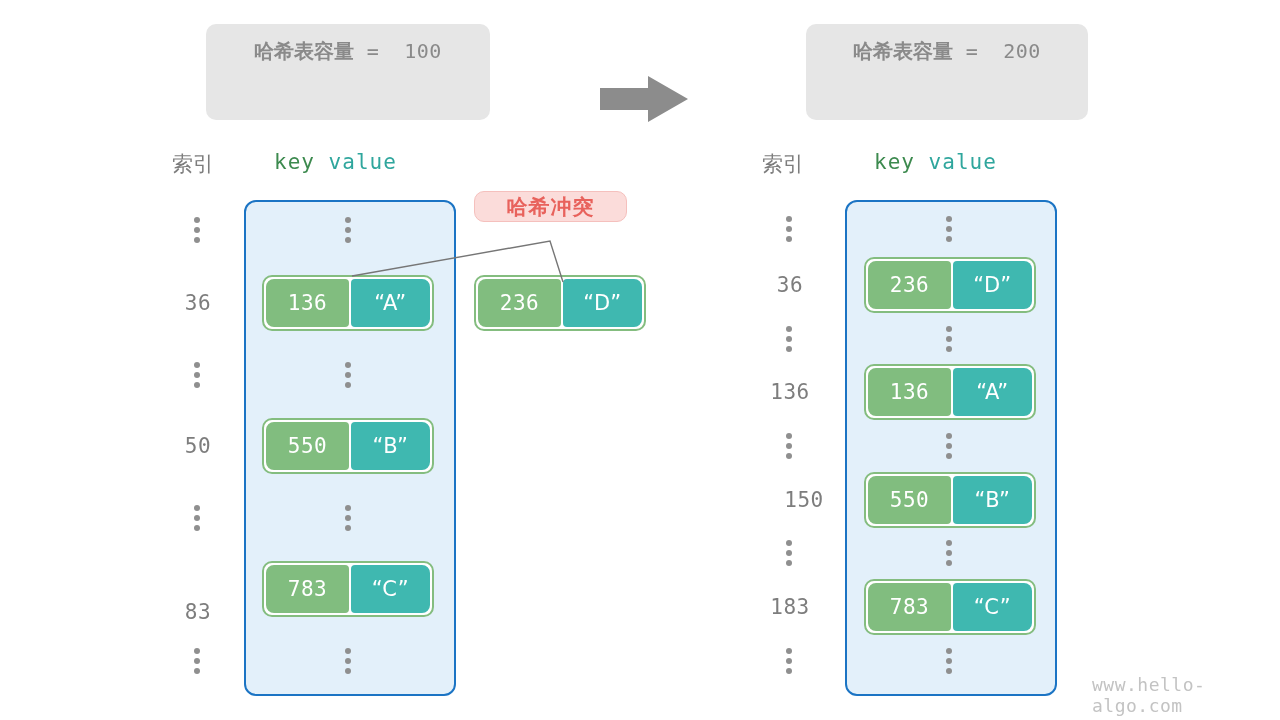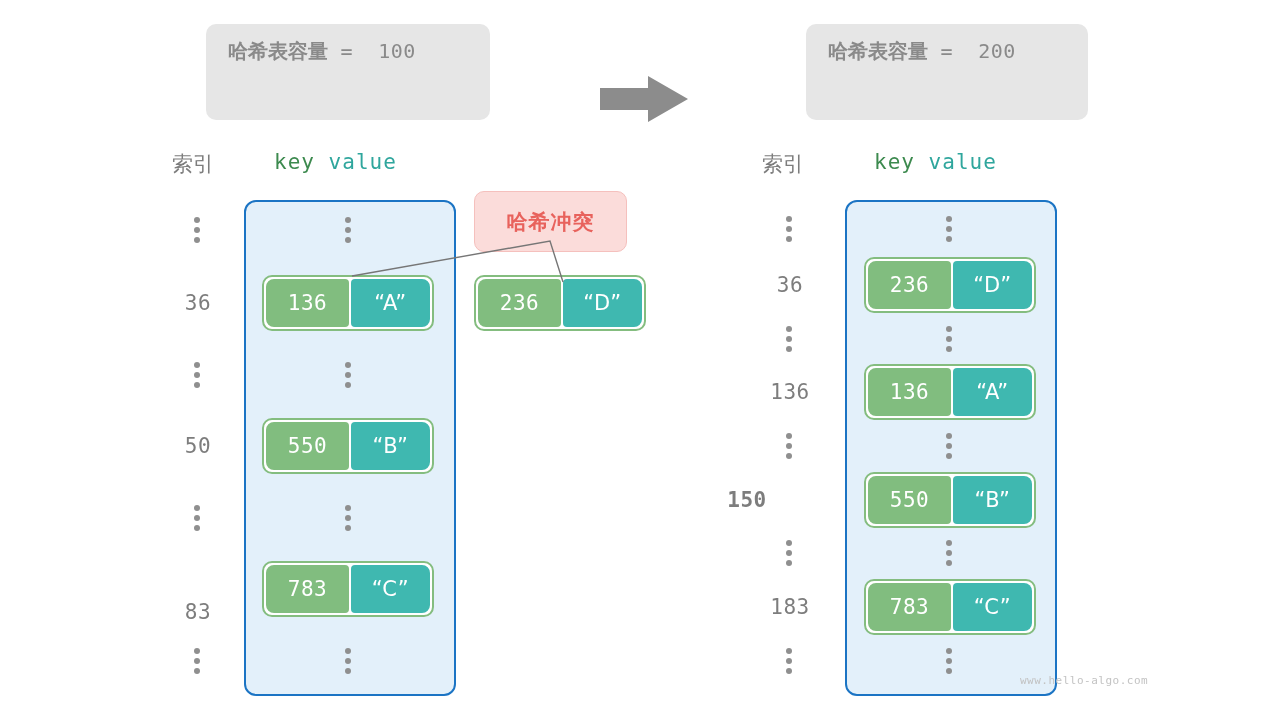--- a/index.html
+++ b/index.html
@@ -23,22 +23,22 @@
   }
 
   
   .info-box {
     position: absolute;
     background: #e6e6e6;
     border-radius: 10px;
     box-sizing: border-box;
     padding: 14px 22px;
     display: flex;
-    flex-direction: column;
-    justify-content: flex-start;
+    flex-direction: row;
+    justify-content: center;
     gap: 6px;
   }
   .info-line {
     font-family: "DejaVu Sans Mono", "Liberation Mono", monospace;
     font-size: 20px;
     color: #8a8a8a;
     white-space: pre;
     letter-spacing: 0.5px;
   }
   .info-line b {
@@ -167,21 +167,21 @@
   .pair.sz-left  .cell.val { width: 80px; }
 
   .pair.sz-right { width: 172px; height: 56px; }
   .pair.sz-right .cell.key { width: 84px; }
   .pair.sz-right .cell.val { width: 80px; }
 
   
   #collision-badge {
     position: absolute;
     left: 474px; top: 191px;
-    width: 153px; height: 61px;
+    width: 153px; height: 31px;
     background: #fbdcda;
     border: 1.5px solid #f5c0bd;
     border-radius: 10px;
     display: flex;
     align-items: center;
     justify-content: center;
     font-size: 21px;
     font-weight: bold;
     color: #e8625c;
     letter-spacing: 1px;
@@ -192,23 +192,23 @@
   #leader-lines {
     position: absolute;
     left: 0; top: 0;
     width: 1280px; height: 720px;
     pointer-events: none;
   }
 
   
   #watermark {
     position: absolute;
-    left: 1020px; top: 674px;
-    font-family: "DejaVu Sans Mono", "Liberation Mono", monospace;
-    font-size: 11px;
+    left: 1092px; top: 674px;
+    font-family: "DejaVu Sans Mono", "Liberation Mono", monospace;
+    font-size: 18px;
     color: #c3c3c3;
     letter-spacing: 0.5px;
   }
 </style>
 </head>
 <body>
 
 <div class="stage">
 
   <div class="info-box" id="info-left">
@@ -324,21 +324,21 @@
       <div class="vdots" style="left: 790px; top: 446px;">
         <i></i>
         <i></i>
         <i></i>
       </div>
       <div class="vdots" style="left: 950px; top: 446px;">
         <i></i>
         <i></i>
         <i></i>
       </div>
-      <div class="idx-label" style="left: 702px; top: 500px; font-weight: bold;">150</div>
+      <div class="idx-label" style="left: 759px; top: 500px;">150</div>
       <div class="pair sz-right" style="left: 864px; top: 500px;">
         <div class="cell key">550</div>
         <div class="cell val">“B”</div>
       </div>
       <div class="vdots" style="left: 790px; top: 553px;">
         <i></i>
         <i></i>
         <i></i>
       </div>
       <div class="vdots" style="left: 950px; top: 553px;">

